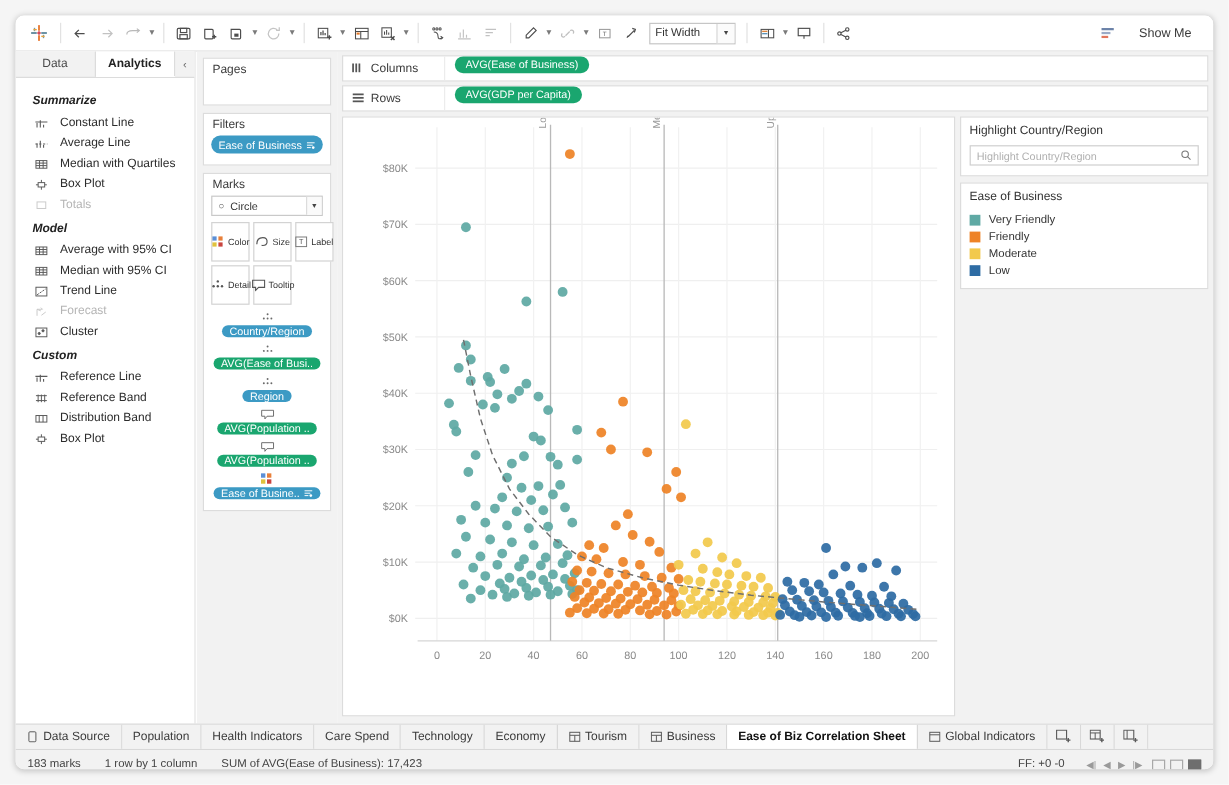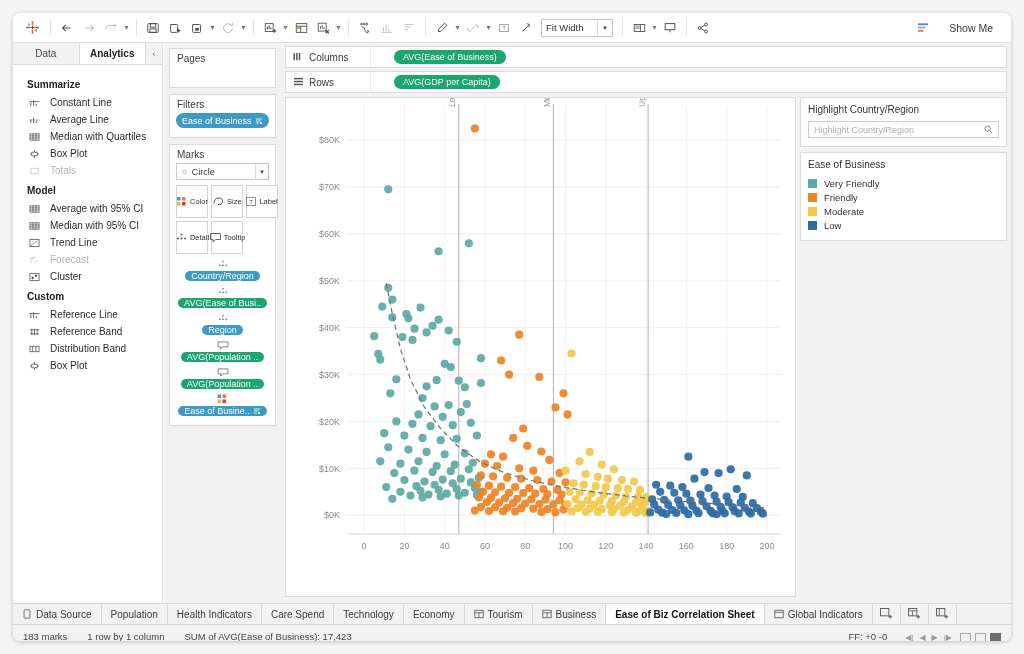--- a/index.html
+++ b/index.html
@@ -99,20 +99,21 @@
     border-bottom: 1px solid #ffffff;
   }
   .lp-collapse {
     width: 16px; display: flex; align-items: center; justify-content: center;
     font-size: 9px; color: #666;
   }
   .lp-body { padding: 8px 0 0 0; }
   .grp-title {
     font-size: 10px; font-weight: bold; color: #222;
     padding: 6px 0 4px 14px;
+    font-style: italic;
   }
   .an-item {
     display: flex; align-items: center;
     height: 17px; padding-left: 16px;
     font-size: 10px; color: #2c2c2c;
   }
   .an-item.disabled { color: #b5b5b5; }
   .an-ico {
     width: 15px; margin-right: 6px;
     display: flex; align-items: center; justify-content: flex-start;
@@ -180,23 +181,23 @@
   }
   .mark-pill-row .pill { flex: 1; margin-bottom: 0; }
 
   
   .sheet {
     position: absolute; left: 268px; top: 30px; right: 0;
     height: calc(100% - 30px - 38px);
     background: #f2f2f2;
   }
   .shelfrow {
-    display: flex; align-items: center;
+    display: flex; align-items: flex-start;
     height: 22px; margin: 3px 4px 0 4px;
-    background: #ffffff; border: 1px solid #dcdcdc; gap: 15px;
+    background: #ffffff; border: 1px solid #dcdcdc;
   }
   .shelf-label {
     width: 85px; display: flex; align-items: center; gap: 5px;
     font-size: 10px; color: #3b3b3b; padding-left: 7px;
     border-right: 1px solid #ececec; height: 100%;
   }
   .shelf-drop { flex: 1; display: flex; align-items: center; padding-left: 8px; }
   .shelf-drop .pill { margin-bottom: 0; height: 14px; padding: 0 9px; }
 
   .vizrow { display: flex; margin: 4px 4px 0 4px; height: 500px; }

